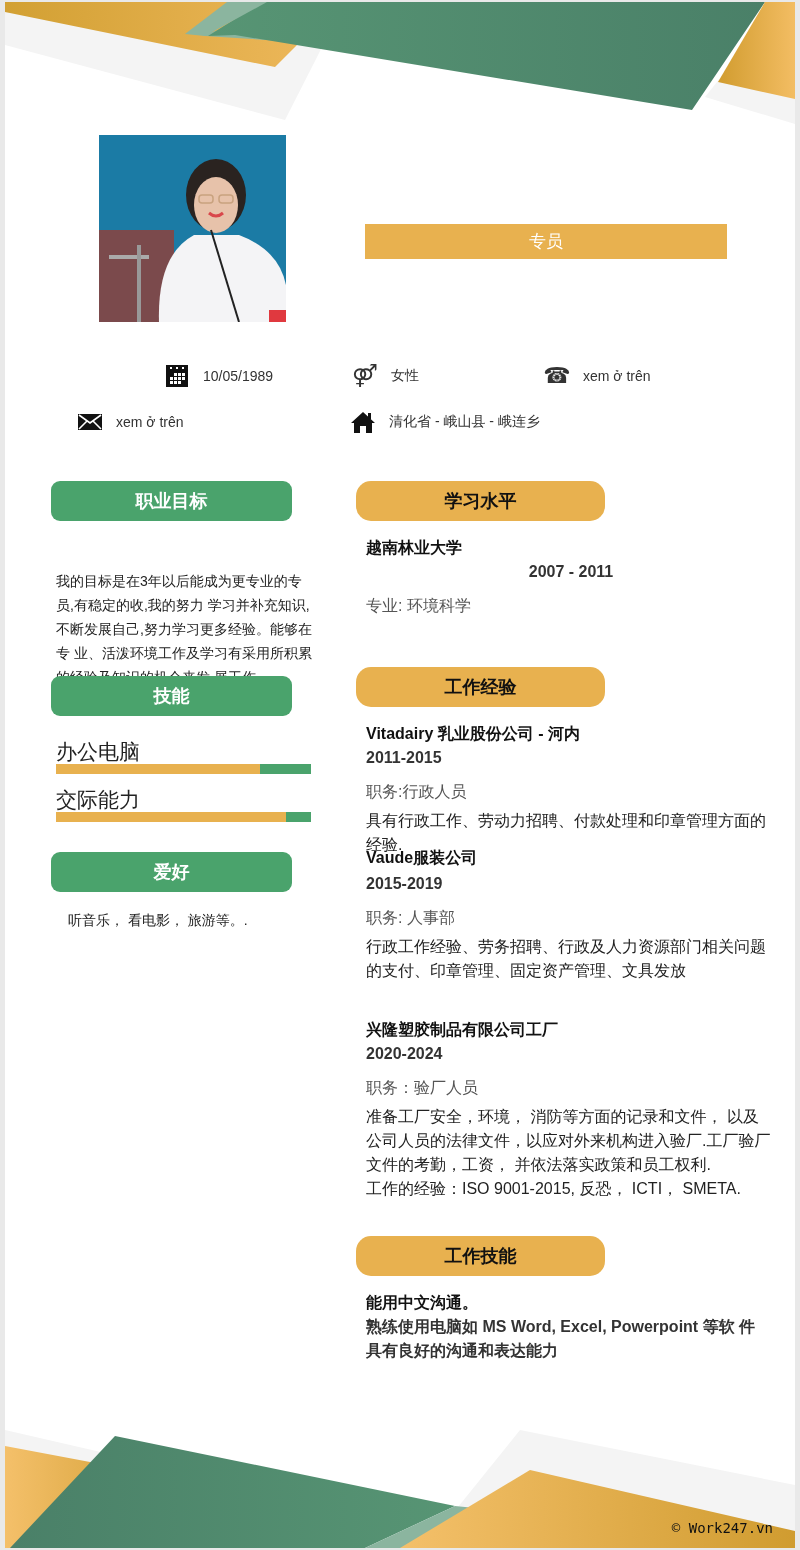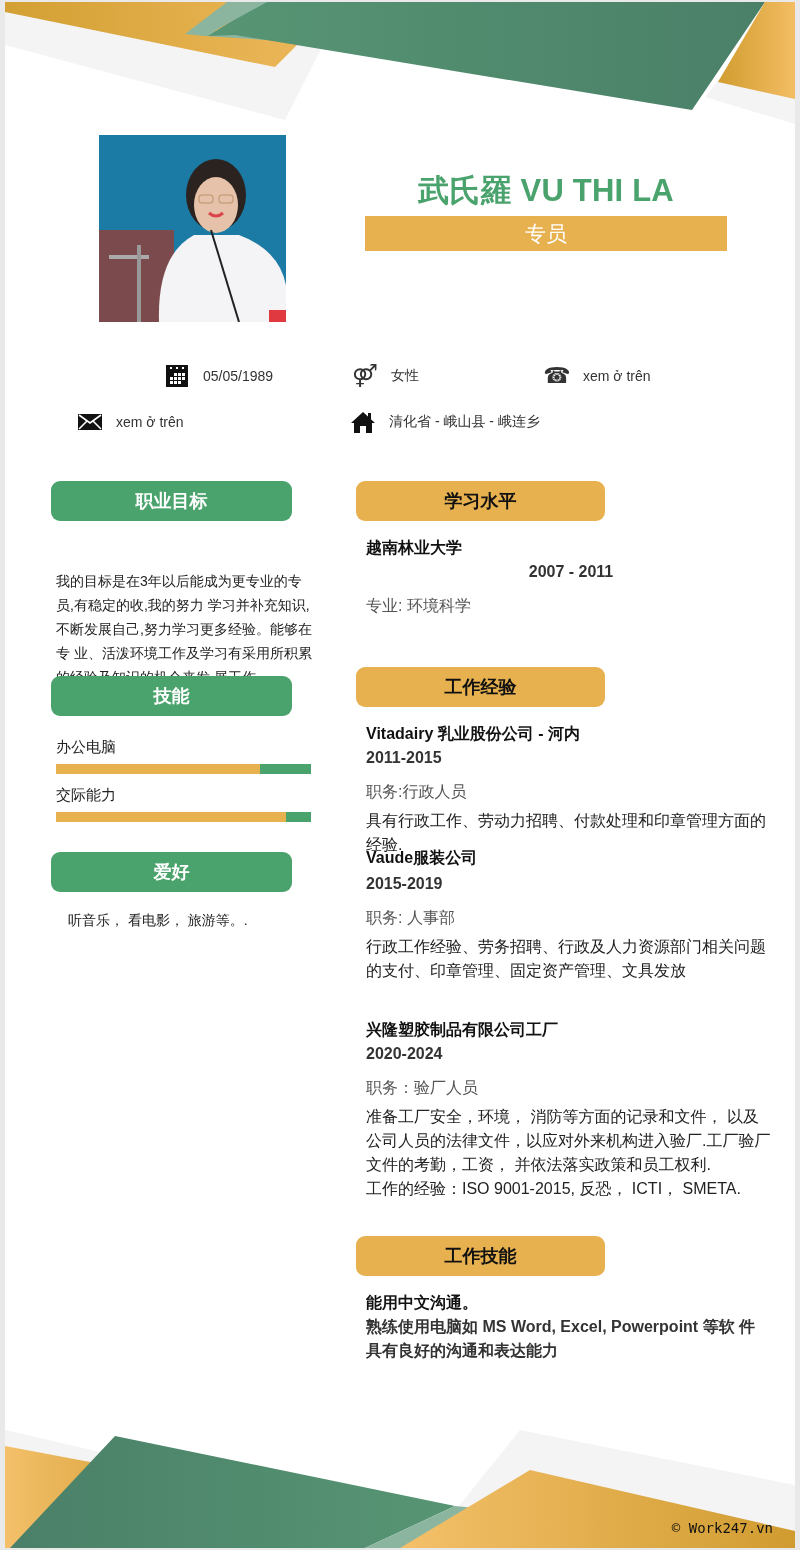--- a/index.html
+++ b/index.html
@@ -4,27 +4,27 @@
 <style>
   * { box-sizing: border-box; margin: 0; padding: 0; }
   html, body { width: 800px; height: 1550px; background: #e9e9e9; overflow: hidden; }
   body { font-family: "Liberation Sans", "DejaVu Sans", sans-serif; color: #222; position: relative; }
   .page { position: absolute; left: 5px; top: 2px; width: 790px; height: 1546px; background: #fff; overflow: hidden; }
   .deco { position: absolute; left: 0; width: 790px; }
   .deco-top { top: 0; height: 130px; }
   .deco-bottom { bottom: 0; height: 130px; }
   .photo { position: absolute; left: 94px; top: 133px; width: 187px; height: 187px; overflow: hidden; background: #1f7aa0; }
   .name { position: absolute; left: 360px; top: 168px; width: 362px; text-align: center; font-size: 31px; font-weight: bold; color: #4aa36c; letter-spacing: 0.2px; }
-  .title-bar { position: absolute; left: 360px; top: 214px; width: 362px; height: 35px; background: #e8b14f; color: #fff; font-size: 21px; text-align: center; line-height: 35px; }
+  .title-bar { position: absolute; left: 360px; top: 222px; width: 362px; height: 35px; background: #e8b14f; color: #fff; font-size: 17px; text-align: center; line-height: 35px; }
   .info { position: absolute; display: flex; align-items: center; font-size: 14px; color: #333; }
   .info .ic { width: 24px; height: 24px; display: inline-flex; align-items: center; justify-content: center; margin-right: 14px; }
   .sec-green { position: absolute; left: 46px; width: 241px; height: 40px; background: #4aa36c; border-radius: 9px; color: #fff; font-weight: bold; font-size: 18px; text-align: center; line-height: 40px; }
-  .sec-yellow { position: absolute; left: 351px; width: 249px; height: 40px; background: #e8b14f; border-radius: 9px; color: #111; font-weight: bold; font-size: 18px; text-align: center; line-height: 40px; }
+  .sec-yellow { position: absolute; left: 351px; width: 249px; height: 40px; background: #e8b14f; border-radius: 15px; color: #111; font-weight: bold; font-size: 18px; text-align: center; line-height: 40px; }
   .para { position: absolute; font-size: 14px; line-height: 24px; color: #222; }
-  .skill-label { position: absolute; left: 51px; font-size: 15px; color: #222; }
+  .skill-label { position: absolute; left: 51px; font-size: 21px; color: #222; }
   .skill-bar { position: absolute; left: 51px; width: 255px; height: 10px; background: #4aa36c; }
   .skill-fill { height: 100%; background: #e8b14f; }
   .bold { font-weight: bold; color: #111; font-size: 14px; }
   .years { font-weight: bold; color: #333; font-size: 14px; }
   .muted { color: #555; font-size: 14px; }
   .r { position: absolute; left: 361px; width: 410px; font-size: 16px; line-height: 24px; }
   .watermark { position: absolute; right: 22px; bottom: 12px; font-family: "DejaVu Sans Mono", "Liberation Mono", monospace; font-size: 14px; color: #111; }
 </style>
 </head>
 <body>
@@ -65,21 +65,20 @@
       <ellipse cx="117" cy="70" rx="22" ry="28" fill="#e7c2aa"></ellipse>
       <rect x="100" y="60" width="14" height="8" rx="3" fill="none" stroke="#c9a27f" stroke-width="1.5"></rect>
       <rect x="120" y="60" width="14" height="8" rx="3" fill="none" stroke="#c9a27f" stroke-width="1.5"></rect>
       <path d="M110 78 Q117 84 124 78" stroke="#d9474b" stroke-width="3" fill="none"></path>
       <path d="M60 187 Q58 120 95 100 L140 100 Q180 115 187 150 L187 187 Z" fill="#f4f4f6"></path>
       <line x1="112" y1="95" x2="140" y2="187" stroke="#222" stroke-width="2"></line>
       <rect x="170" y="175" width="17" height="12" fill="#e0393f"></rect>
     </svg>
   </div>
 
-  <div class="name">武氏羅 VU THI LA</div>
   <div class="title-bar">专员</div>
 
   <div class="info" style="left:160px; top:362px;">
     <span class="ic">
       <svg width="22" height="22" viewBox="0 0 22 22">
           <rect x="0" y="0" width="22" height="22" fill="#111"></rect>
         <g fill="#fff">
           <rect x="4" y="2" width="2" height="2"></rect>
             <rect x="10" y="2" width="2" height="2"></rect>
             <rect x="16" y="2" width="2" height="2"></rect>
@@ -89,21 +88,21 @@
           <rect x="4" y="12" width="3" height="3"></rect>
             <rect x="8" y="12" width="3" height="3"></rect>
             <rect x="12" y="12" width="3" height="3"></rect>
             <rect x="16" y="12" width="3" height="3"></rect>
           <rect x="4" y="16" width="3" height="3"></rect>
             <rect x="8" y="16" width="3" height="3"></rect>
             <rect x="12" y="16" width="3" height="3"></rect>
         </g>
         </svg>
     </span>
-    <span>05/05/1989</span>
+    <span>10/05/1989</span>
   </div>
   <div class="info" style="left:348px; top:362px;">
     <span class="ic" style="font-size:22px; font-weight:bold;">⚤</span>
     <span>女性</span>
   </div>
   <div class="info" style="left:540px; top:362px;">
     <span class="ic" style="font-size:22px;">☎</span>
     <span>xem ở trên</span>
   </div>
 

